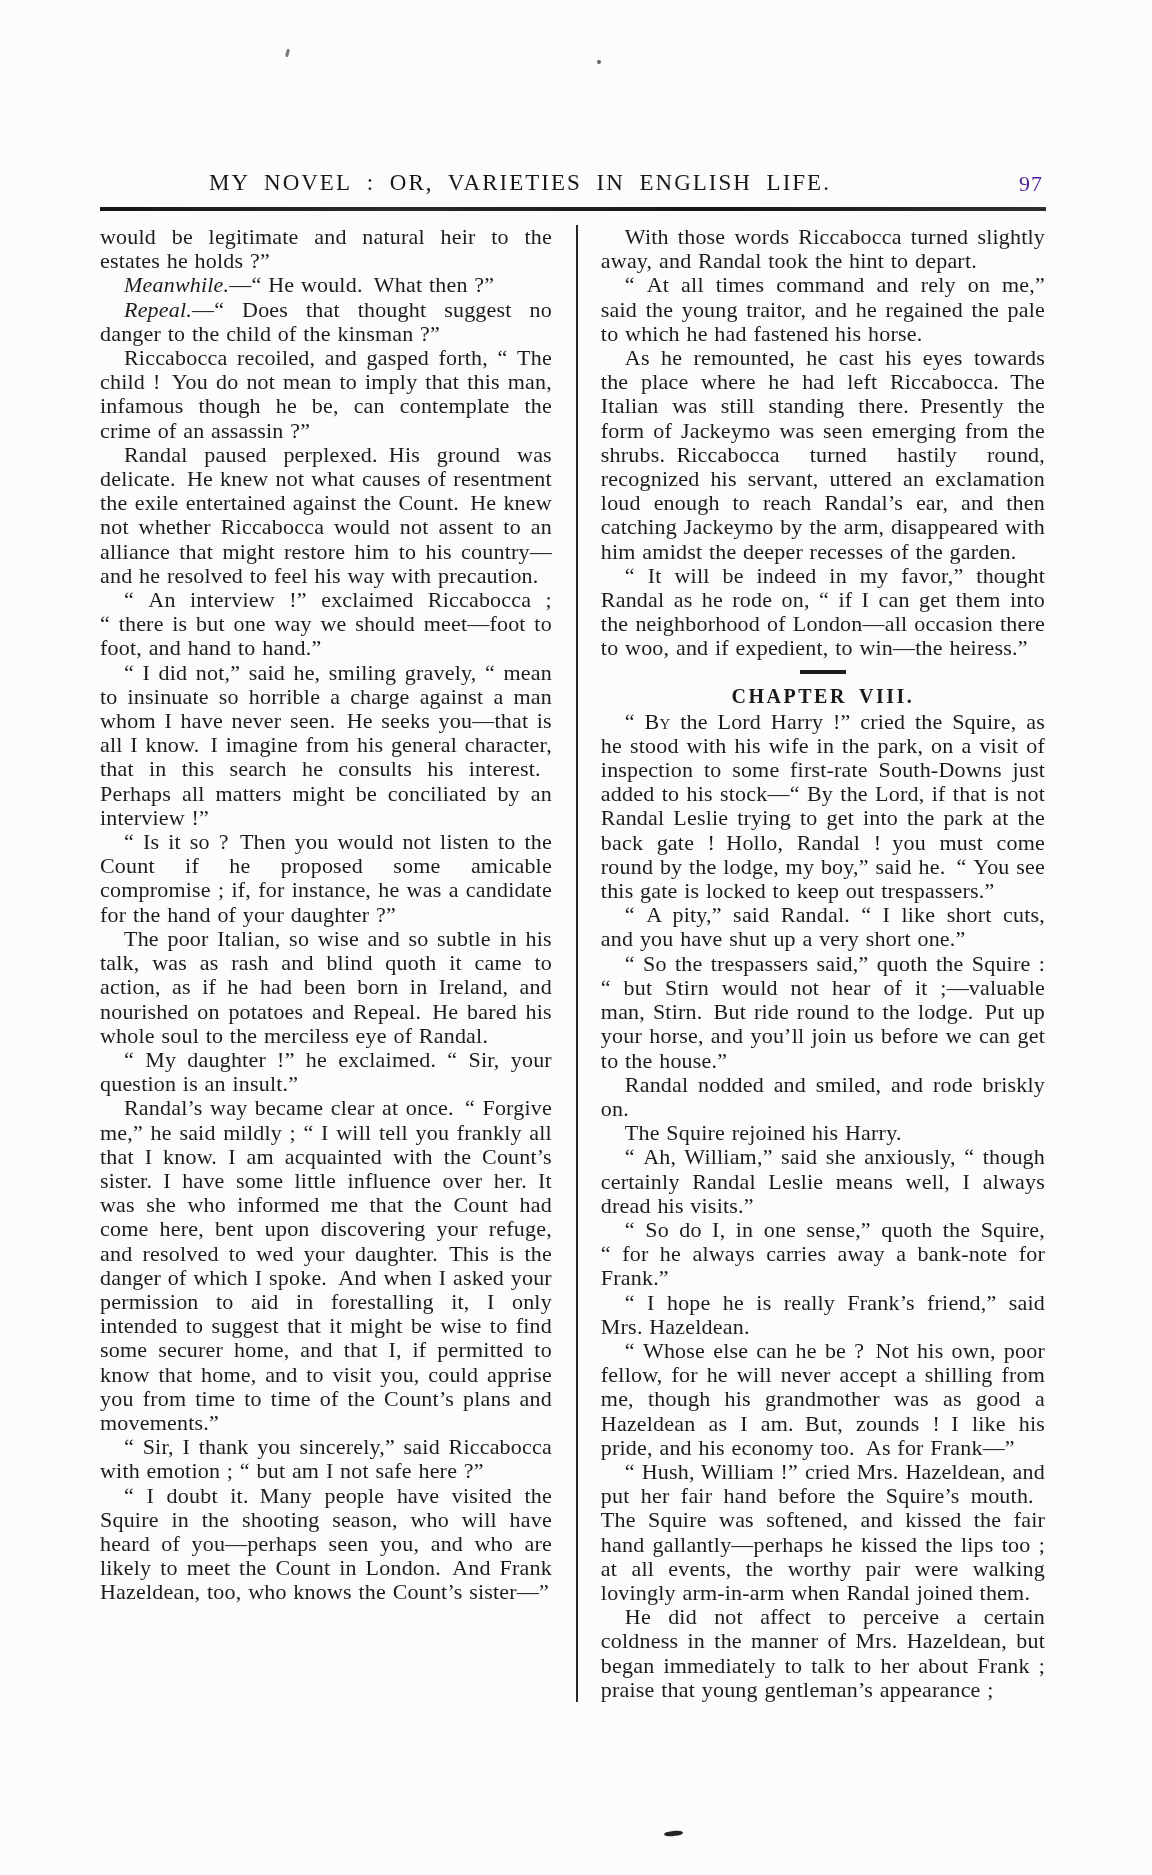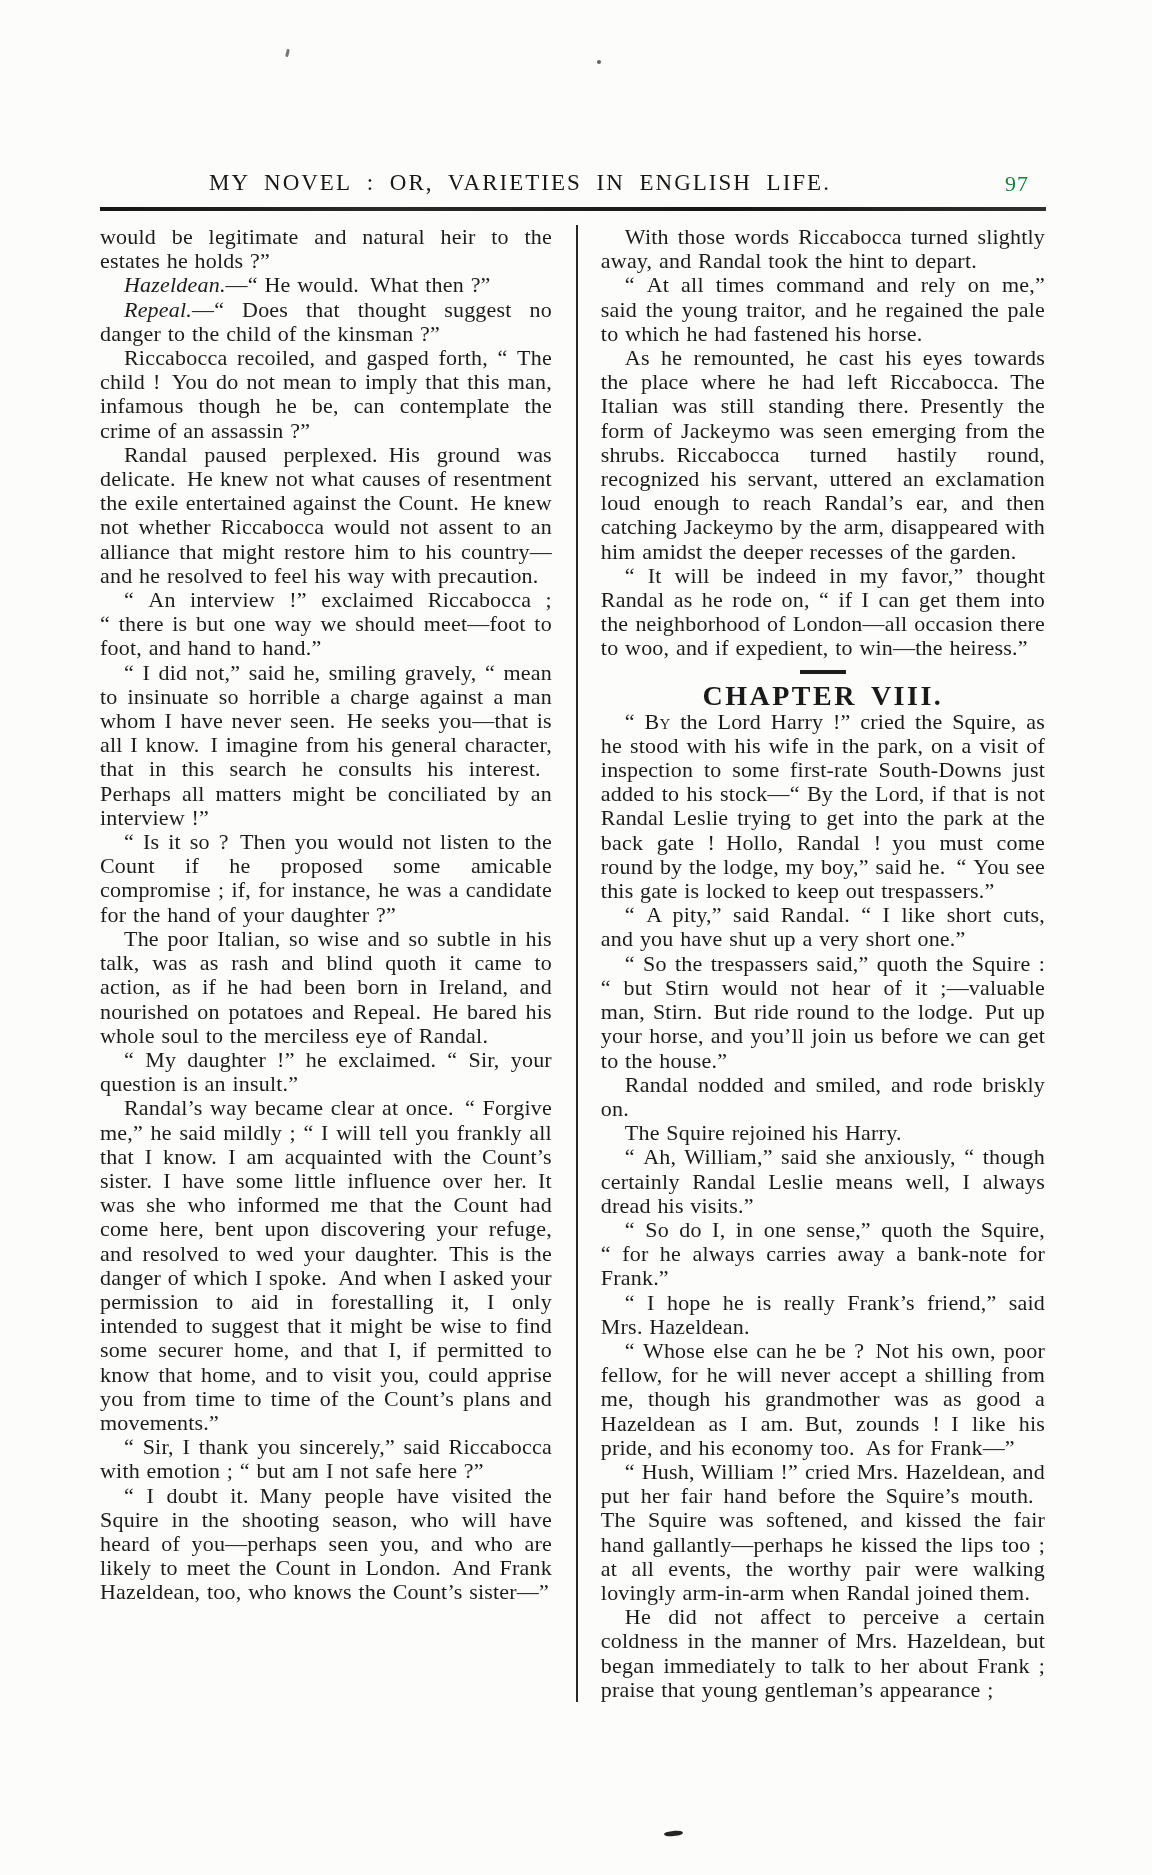--- a/index.html
+++ b/index.html
@@ -25,24 +25,24 @@
     left: 420px; top: 0;
     transform: translateX(-50%);
     white-space: nowrap;
     font-size: 23px;
     letter-spacing: 2px;
     word-spacing: 7px;
     color: #181818;
   }
   .page-number {
     position: absolute;
-    right: 16px; top: 1px;
+    right: 2px; top: 1px;
     font-size: 22px;
     letter-spacing: 1px;
-    color: #15803d;
+    color: #4c1d95;
   }
   .header-rule {
     position: absolute;
     top: 183px; left: 100px; width: 946px; height: 4px;
     background: linear-gradient(90deg, #161616 0%, #2a2a2a 30%, #161616 65%, #303030 100%);
   }
   
   .columns {
     position: absolute;
     top: 201px; left: 100px; width: 945px;
@@ -73,21 +73,21 @@
   .para .sc { font-variant: small-caps; }
   
   .separator {
     width: 46px; height: 4px;
     background: #1d1d1d;
     margin: 9px auto 11px auto;
   }
   .chapter-heading {
     margin: 0 0 3px 0;
     text-align: center;
-    font-size: 28px;
+    font-size: 20px;
     font-weight: 600;
     letter-spacing: 2.5px;
     word-spacing: 5px;
     line-height: 22px;
     color: #1a1a1a;
   }
   
   .ink-mark {
     position: absolute;
     left: 664px; top: 1807px;
@@ -125,21 +125,21 @@
   <div class="page-header">
     <div class="running-title">MY NOVEL&nbsp;: OR, VARIETIES IN ENGLISH LIFE.</div>
     <div class="page-number">97</div>
   </div>
 
   <div class="header-rule"></div>
 
   <div class="columns">
     <div class="col col-left">
         <p class="para noindent"><span>would be legitimate and natural heir to the estates he holds&nbsp;?”</span></p>
-        <p class="para"><em>Hazeldean.</em><span>—“&nbsp;He would. What then&nbsp;?”</span></p>
+        <p class="para"><em>Meanwhile.</em><span>—“&nbsp;He would. What then&nbsp;?”</span></p>
         <p class="para"><em>Repeal.</em><span>—“&nbsp;Does that thought suggest no danger to the child of the kinsman&nbsp;?”</span></p>
         <p class="para"><span>Riccabocca recoiled, and gasped forth, “&nbsp;The child&nbsp;! You do not mean to imply that this man, infamous though he be, can contemplate the crime of an assassin&nbsp;?”</span></p>
         <p class="para"><span>Randal paused perplexed. His ground was delicate. He knew not what causes of resentment the exile entertained against the Count. He knew not whether Riccabocca would not assent to an alliance that might restore him to his country—and he resolved to feel his way with precaution.</span></p>
         <p class="para"><span>“&nbsp;An interview&nbsp;!” exclaimed Riccabocca&nbsp;; “&nbsp;there is but one way we should meet—foot to foot, and hand to hand.”</span></p>
         <p class="para"><span>“&nbsp;I did not,” said he, smiling gravely, “&nbsp;mean to insinuate so horrible a charge against a man whom I have never seen. He seeks you—that is all I know. I imagine from his general character, that in this search he consults his interest. Perhaps all matters might be conciliated by an interview&nbsp;!”</span></p>
         <p class="para"><span>“&nbsp;Is it so&nbsp;? Then you would not listen to the Count if he proposed some amicable compromise&nbsp;; if, for instance, he was a candidate for the hand of your daughter&nbsp;?”</span></p>
         <p class="para"><span>The poor Italian, so wise and so subtle in his talk, was as rash and blind quoth it came to action, as if he had been born in Ireland, and nourished on potatoes and Repeal. He bared his whole soul to the merciless eye of Randal.</span></p>
         <p class="para"><span>“&nbsp;My daughter&nbsp;!” he exclaimed. “&nbsp;Sir, your question is an insult.”</span></p>
         <p class="para"><span>Randal’s way became clear at once. “&nbsp;Forgive me,” he said mildly&nbsp;; “&nbsp;I will tell you frankly all that I know. I am acquainted with the Count’s sister. I have some little influence over her. It was she who informed me that the Count had come here, bent upon discovering your refuge, and resolved to wed your daughter. This is the danger of which I spoke. And when I asked your permission to aid in forestalling it, I only intended to suggest that it might be wise to find some securer home, and that I, if permitted to know that home, and to visit you, could apprise you from time to time of the Count’s plans and movements.”</span></p>
         <p class="para"><span>“&nbsp;Sir, I thank you sincerely,” said Riccabocca with emotion&nbsp;; “&nbsp;but am I not safe here&nbsp;?”</span></p>

